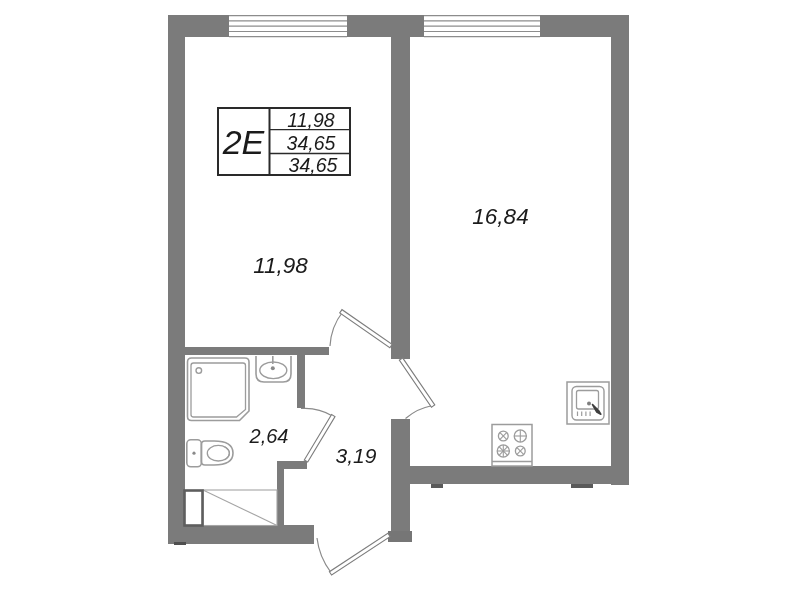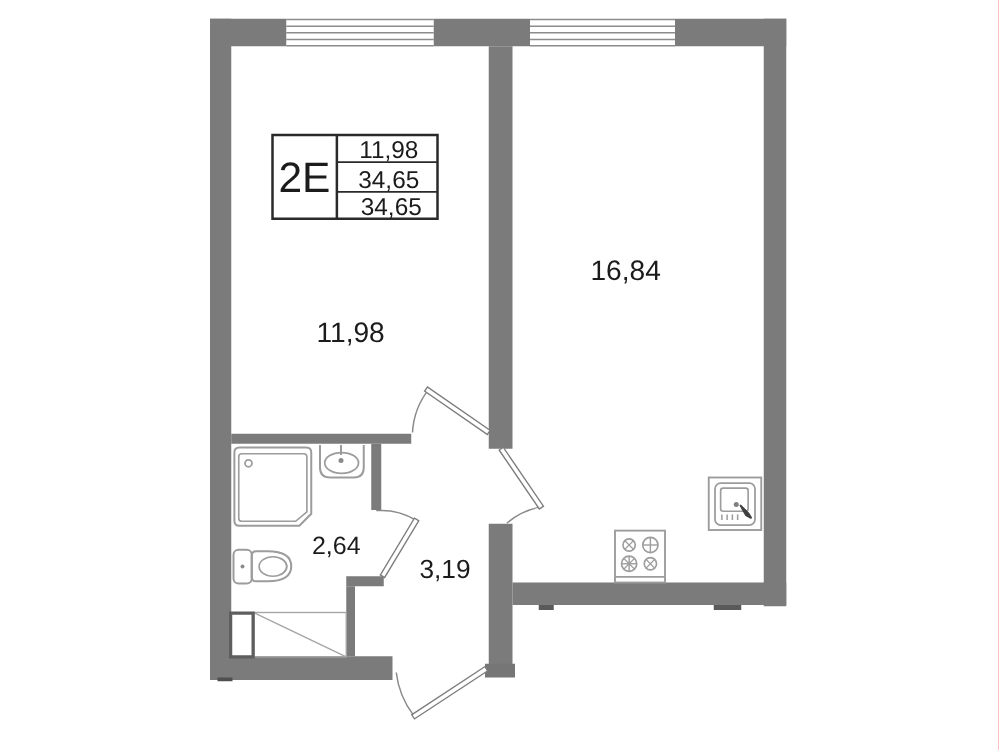--- a/index.html
+++ b/index.html
@@ -1,16 +1,16 @@
 <!DOCTYPE html>
 <html><head>
 <meta charset="utf-8">
 <style>
   html,body{margin:0;padding:0;background:#ffffff;}
-  .wrap{width:799px;height:600px;position:relative;overflow:hidden;background:#ef4444;}
+  .wrap{width:799px;height:600px;position:relative;overflow:hidden;background:#fca5a5;font-style:italic;}
   svg{display:block;}
   text{font-family:"Liberation Sans", sans-serif; fill:#1b1b1b;}
 </style>
 </head>
 <body>
 <div class="wrap">
 <svg width="799" height="600" viewBox="0 0 799 600">
 
   <rect x="0" y="0" width="799" height="600" fill="#ffffff"></rect>
 

